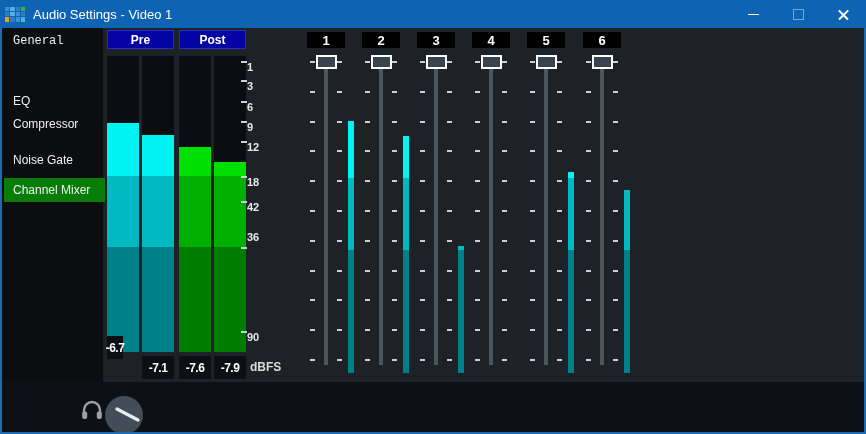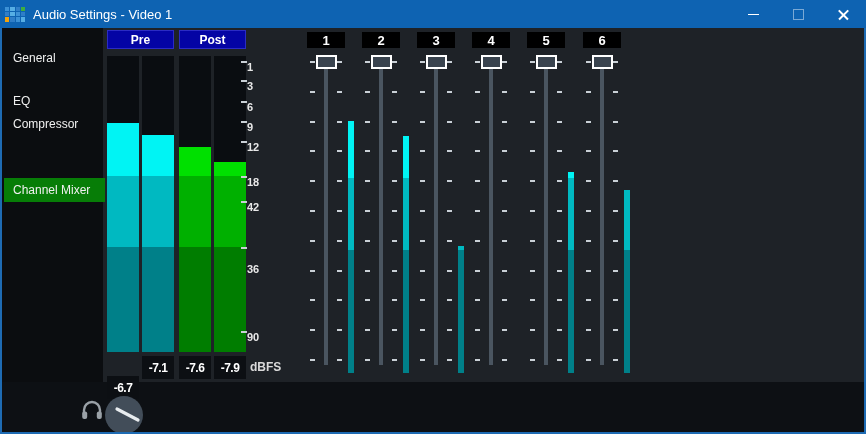--- a/index.html
+++ b/index.html
@@ -38,23 +38,24 @@
     font-family:"Liberation Sans",sans-serif;font-size:13px;font-weight:700;
   }
   .border-strip{position:absolute;z-index:50;}
 </style>
 </head>
 <body>
 
 <div class="window" style="background: rgb(30, 34, 39);">
 
   <div class="abs" id="sidebar" style="left: 2px; top: 28px; width: 101px; height: 354px; background: rgb(11, 13, 16);">
-      <div class="sidebar-item" style="top: 18px;">General</div>
+      <div class="sidebar-item" style="top: 1px; font-family: Liberation Mono, monospace;">General</div>
       <div class="sidebar-item" style="top: 61px;">EQ</div>
       <div class="sidebar-item" style="top: 84px;">Compressor</div>
+      <div class="sidebar-item" style="top: 120px;">Noise Gate</div>
       <div class="sidebar-item" style="top: 150px; background: rgb(7, 125, 7);">Channel Mixer</div>
     </div>
   <div class="abs" id="bottombar" style="left: 2px; top: 382px; width: 862px; height: 52px; background: rgb(13, 16, 20);"></div>
 
   <div class="titlebar" id="titlebar" style="background: rgb(14, 99, 178);">
     <div class="app-icon" id="appicon">
         <div style="background: rgb(60, 145, 214);"></div>
         <div style="background: rgb(86, 174, 228);"></div>
         <div style="background: rgb(47, 126, 200);"></div>
         <div style="background: rgb(63, 174, 63);"></div>
@@ -83,21 +84,21 @@
         </div>
       </div>
   </div>
 
   <div class="abs" id="dyn" style="left:0;top:0;width:866px;height:434px;">
       <div class="abs group-header" style="left: 107px; top: 30px; width: 67px; height: 19px; background: rgb(4, 4, 164); border: 1px solid rgb(43, 43, 196);">Pre</div>
       <div class="abs" style="left: 107px; top: 56px; width: 32px; height: 296px; background: rgb(10, 13, 17);"></div>
       <div class="abs" style="left: 107px; top: 122.896px; width: 32px; height: 53.104px; background: rgb(0, 244, 244);"></div>
       <div class="abs" style="left: 107px; top: 176px; width: 32px; height: 71px; background: rgb(0, 185, 193);"></div>
       <div class="abs" style="left: 107px; top: 247px; width: 32px; height: 105px; background: rgb(0, 128, 137);"></div>
-      <div class="abs readout" style="left: 107px; top: 376px; width: 32px; height: 23px;">-6.7</div>
+      <div class="abs readout" style="left: 107px; top: 336px; width: 16px; height: 23px;">-6.7</div>
       <div class="abs" style="left: 142px; top: 56px; width: 32px; height: 296px; background: rgb(10, 13, 17);"></div>
       <div class="abs" style="left: 142px; top: 135.032px; width: 32px; height: 40.968px; background: rgb(0, 244, 244);"></div>
       <div class="abs" style="left: 142px; top: 176px; width: 32px; height: 71px; background: rgb(0, 185, 193);"></div>
       <div class="abs" style="left: 142px; top: 247px; width: 32px; height: 105px; background: rgb(0, 128, 137);"></div>
       <div class="abs readout" style="left: 142px; top: 356px; width: 32px; height: 23px;">-7.1</div>
       <div class="abs group-header" style="left: 179px; top: 30px; width: 67px; height: 19px; background: rgb(4, 4, 164); border: 1px solid rgb(43, 43, 196);">Post</div>
       <div class="abs" style="left: 179px; top: 56px; width: 32px; height: 296px; background: rgb(10, 13, 17);"></div>
       <div class="abs" style="left: 179px; top: 146.872px; width: 32px; height: 29.128px; background: rgb(0, 224, 0);"></div>
       <div class="abs" style="left: 179px; top: 176px; width: 32px; height: 71px; background: rgb(0, 176, 0);"></div>
       <div class="abs" style="left: 179px; top: 247px; width: 32px; height: 105px; background: rgb(0, 125, 0);"></div>
@@ -115,21 +116,21 @@
       <div class="abs scale-label" style="left: 247px; top: 100px;">6</div>
       <div class="abs dash" style="left: 241px; top: 121px; width: 6px; height: 2px;"></div>
       <div class="abs scale-label" style="left: 247px; top: 120px;">9</div>
       <div class="abs dash" style="left: 241px; top: 141px; width: 6px; height: 2px;"></div>
       <div class="abs scale-label" style="left: 247px; top: 140px;">12</div>
       <div class="abs dash" style="left: 241px; top: 176px; width: 6px; height: 2px;"></div>
       <div class="abs scale-label" style="left: 247px; top: 175px;">18</div>
       <div class="abs dash" style="left: 241px; top: 201px; width: 6px; height: 2px;"></div>
       <div class="abs scale-label" style="left: 247px; top: 200px;">42</div>
       <div class="abs dash" style="left: 241px; top: 247px; width: 6px; height: 2px;"></div>
-      <div class="abs scale-label" style="left: 247px; top: 262px;">36</div>
+      <div class="abs scale-label" style="left: 247px; top: 230px;">36</div>
       <div class="abs dash" style="left: 241px; top: 331px; width: 6px; height: 2px;"></div>
       <div class="abs scale-label" style="left: 247px; top: 330px;">90</div>
       <div class="abs ch-header" style="left: 307px; top: 32px; width: 38px; height: 16px;">1</div>
       <div class="abs track" style="left: 324px; top: 62px; width: 4px; height: 303px;"></div>
       <div class="abs dash" style="left: 310px; top: 61px; width: 5px; height: 2px;"></div>
       <div class="abs dash" style="left: 337px; top: 61px; width: 5px; height: 2px;"></div>
       <div class="abs dash" style="left: 310px; top: 91px; width: 5px; height: 2px;"></div>
       <div class="abs dash" style="left: 337px; top: 91px; width: 5px; height: 2px;"></div>
       <div class="abs dash" style="left: 310px; top: 121px; width: 5px; height: 2px;"></div>
       <div class="abs dash" style="left: 337px; top: 121px; width: 5px; height: 2px;"></div>

